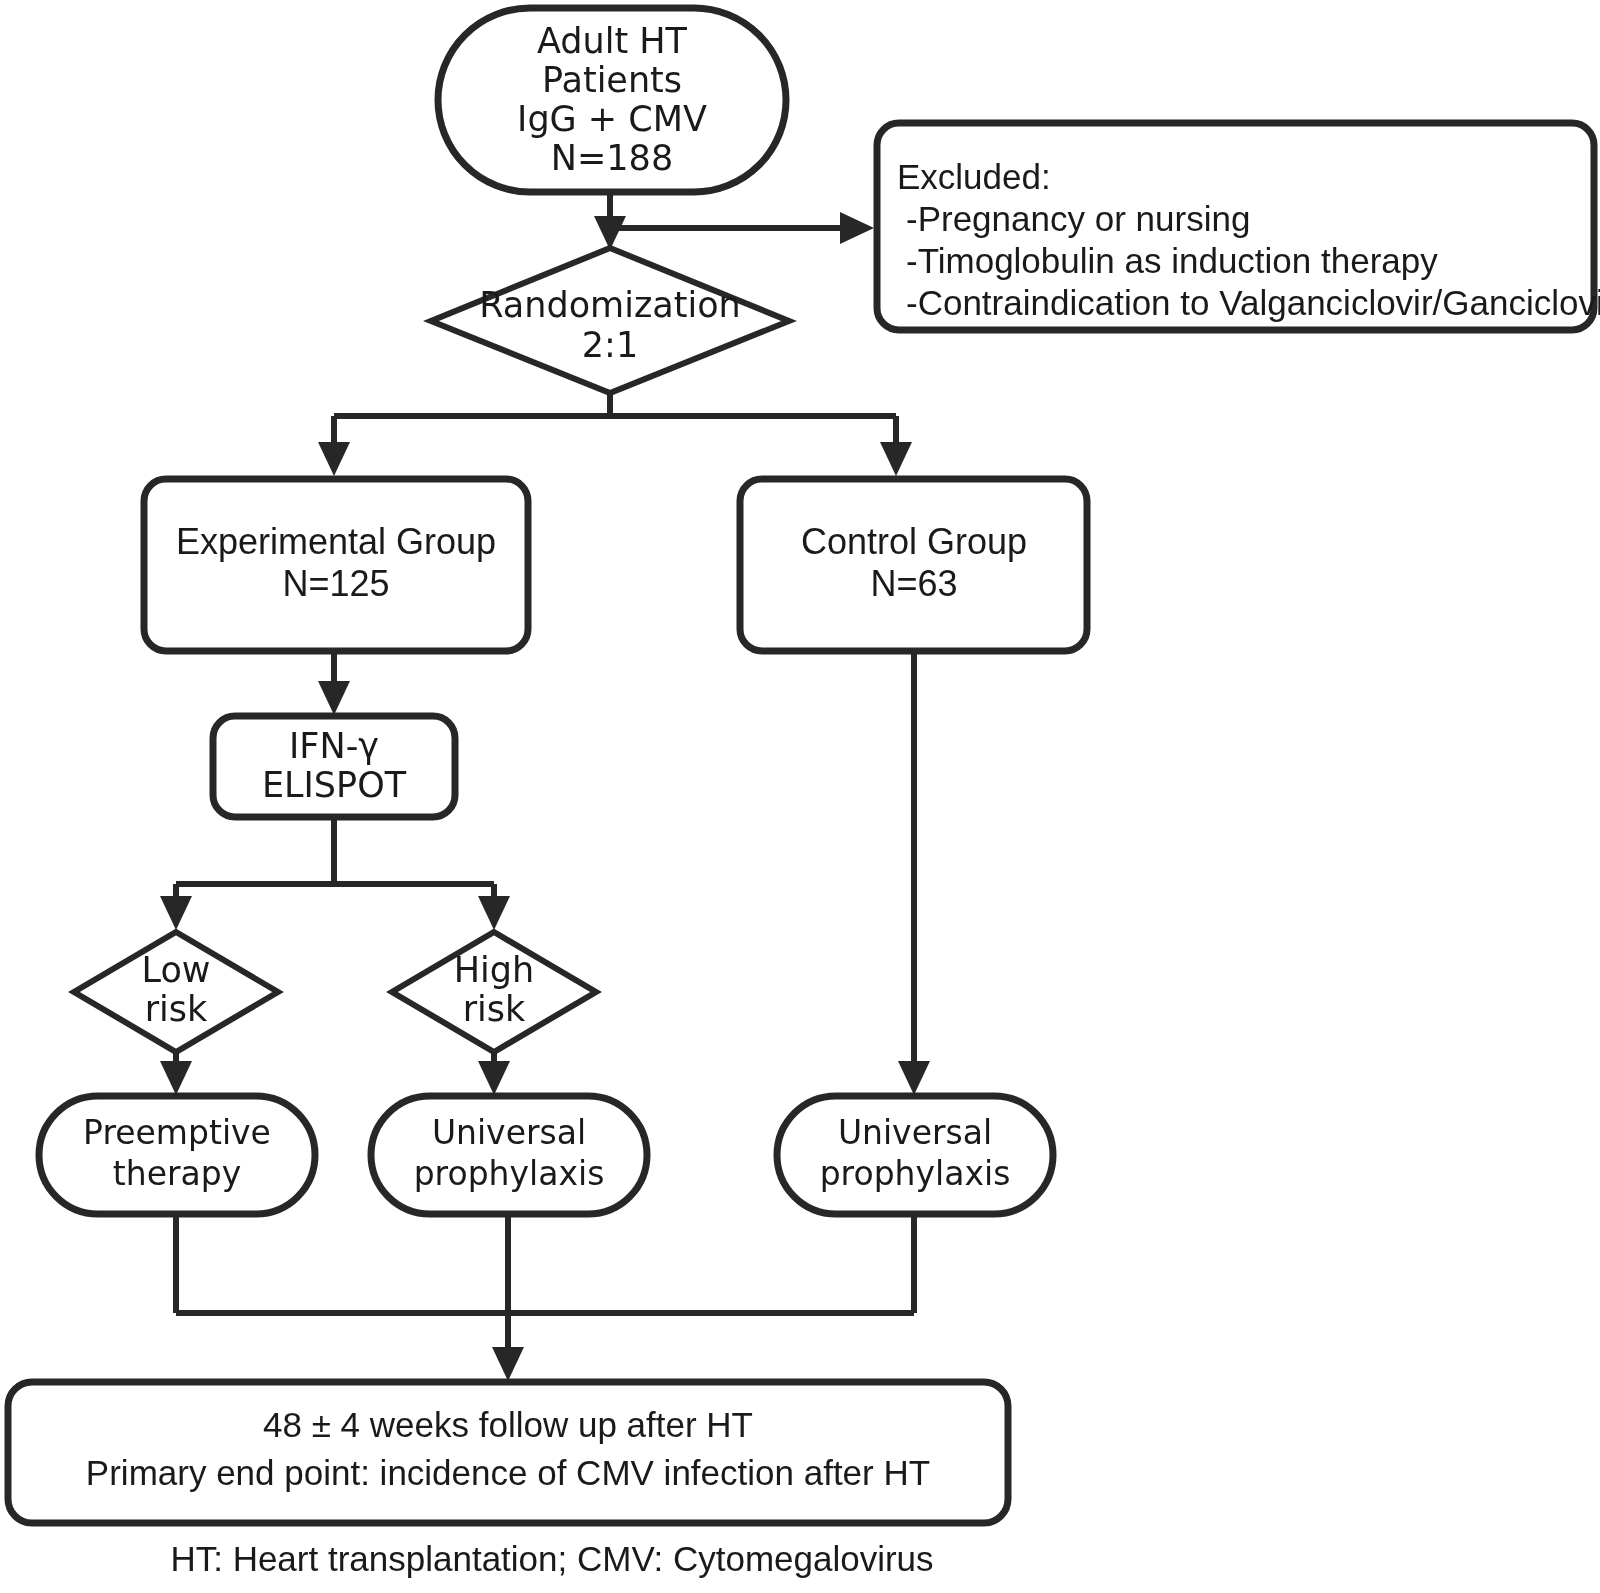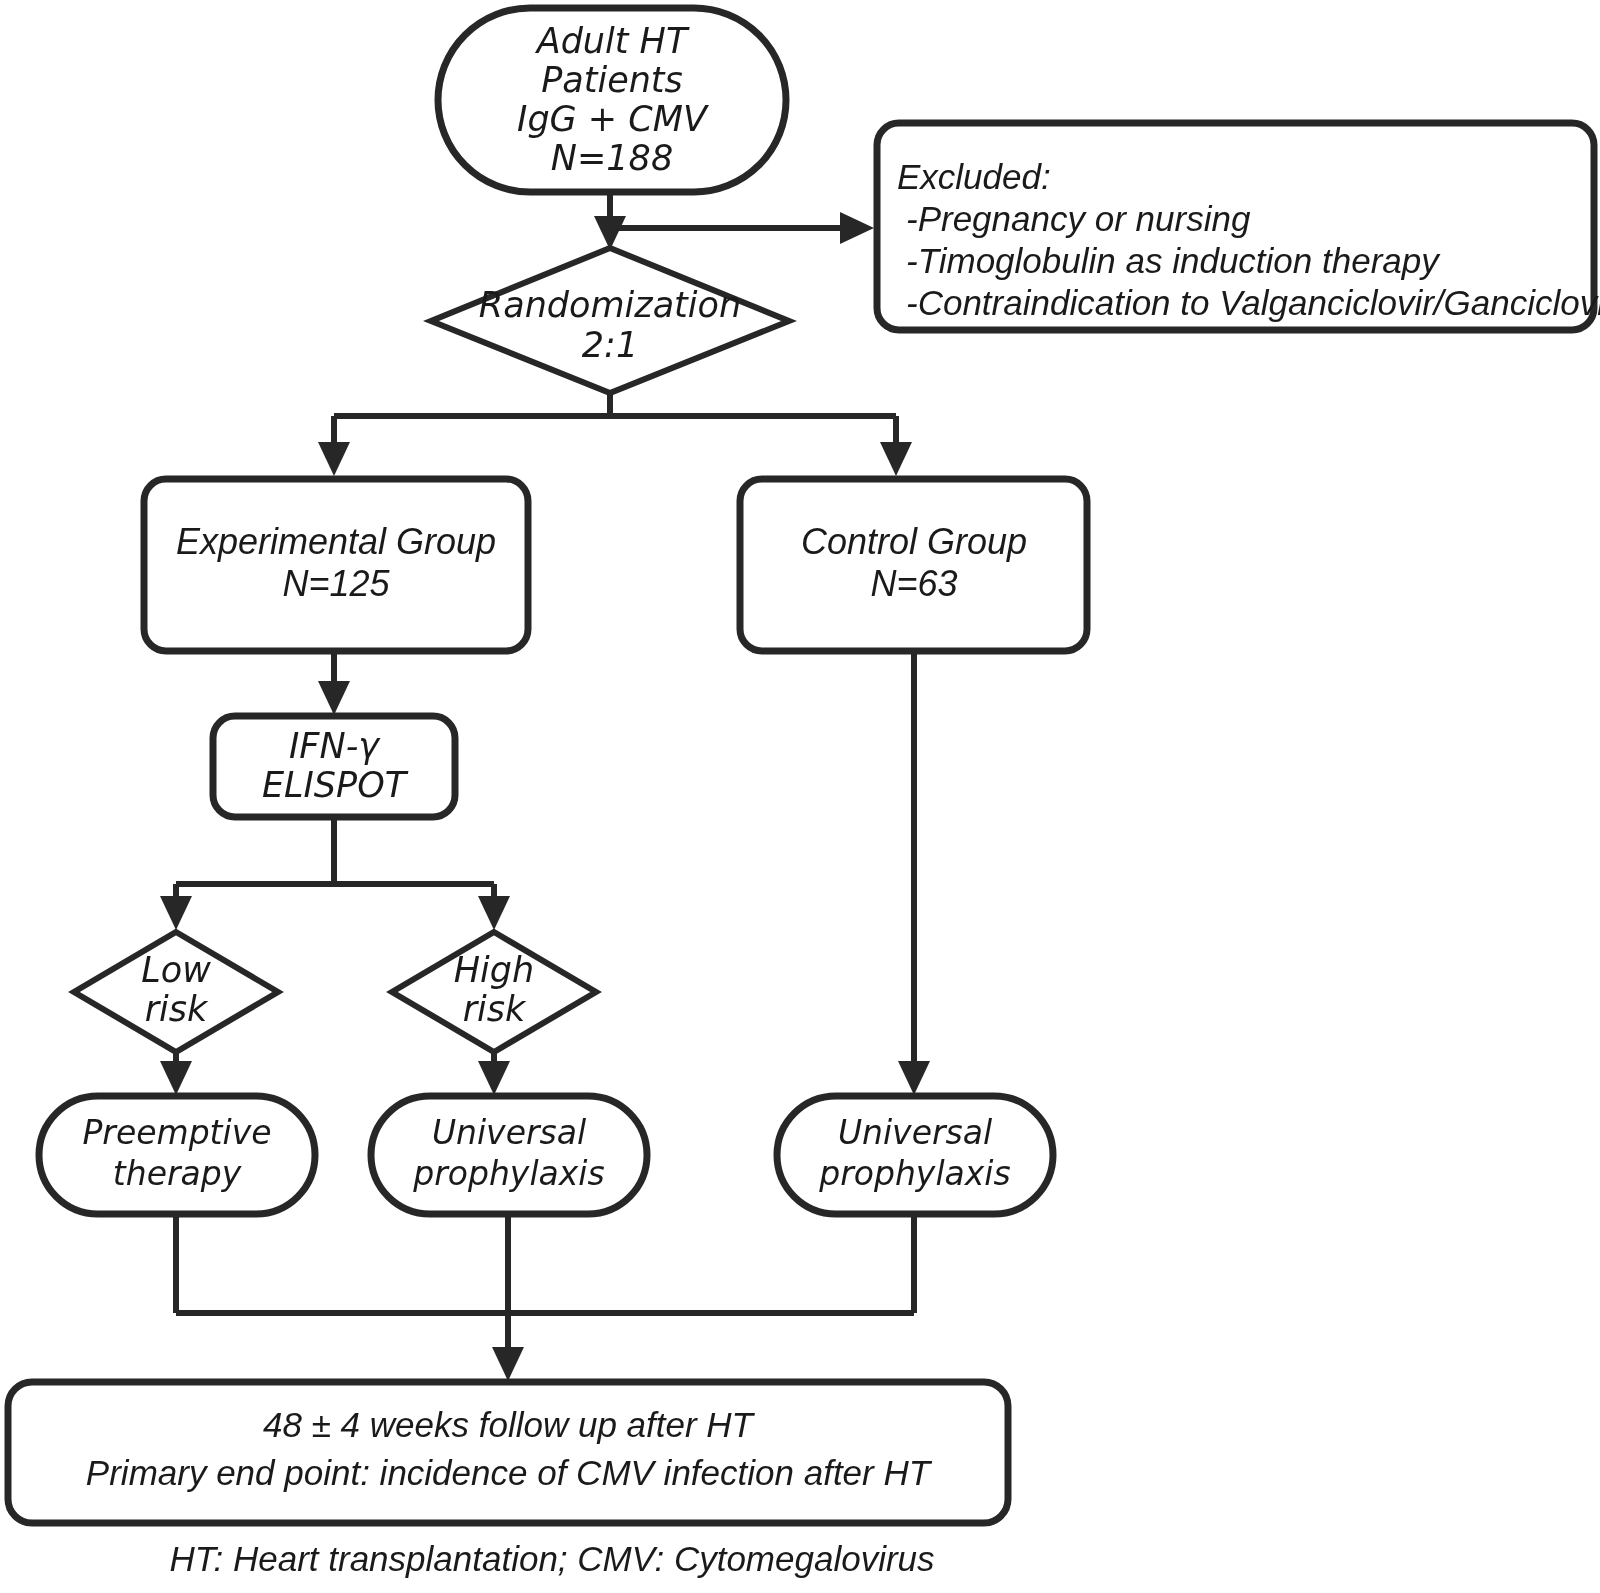--- a/index.html
+++ b/index.html
@@ -10,21 +10,20 @@
   body {
     width: 1600px;
     height: 1593px;
     font-family: "DejaVu Sans", sans-serif;
     overflow: hidden;
   }
   #flowchart-root {
     position: relative;
     width: 1388px;
     height: 1593px;
-    font-style: italic;
   }
   svg.diagram {
     display: block;
     width: 1600px;
     height: 1593px;
   }
   .shape {
     fill: #ffffff;
     stroke: #272727;
     stroke-width: 7;

